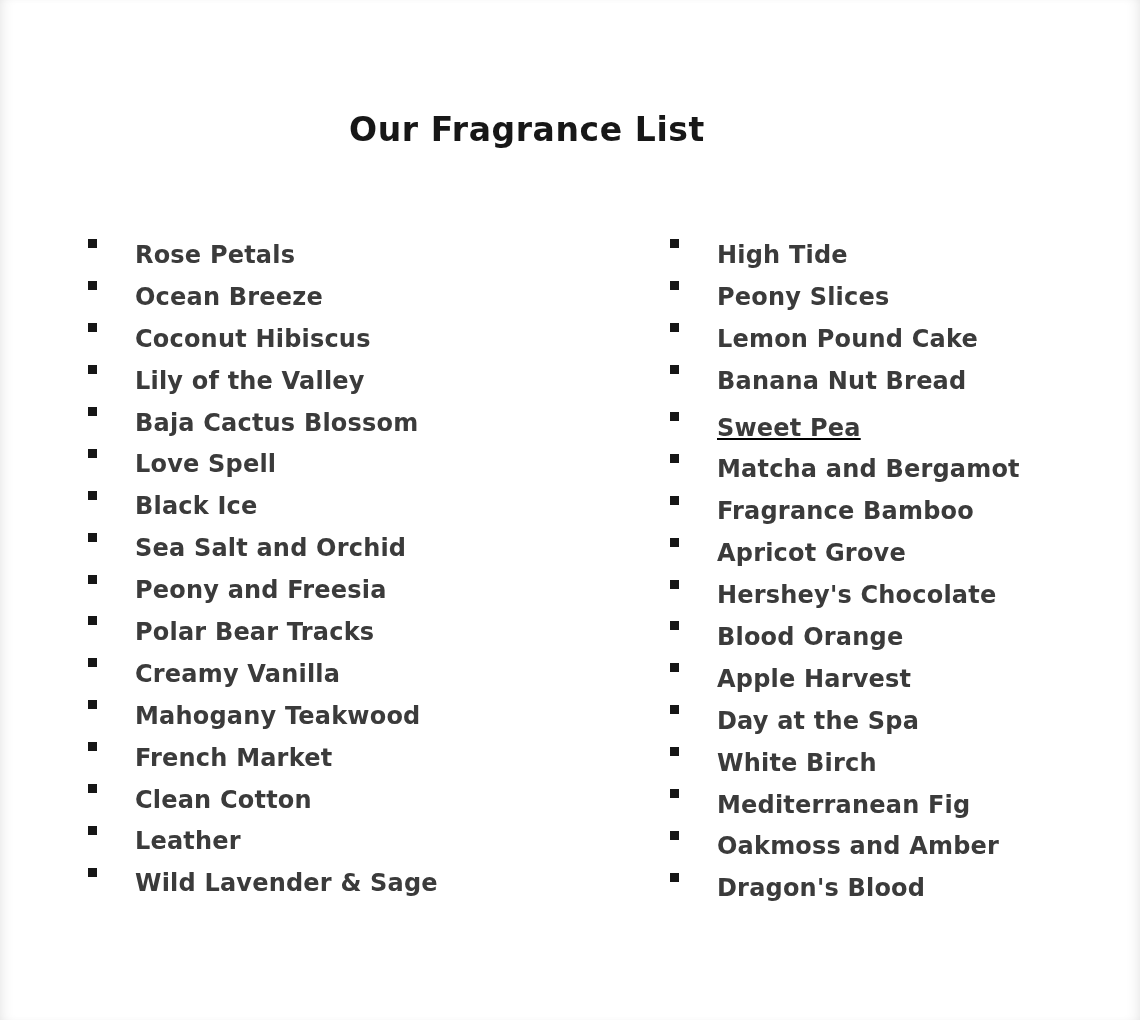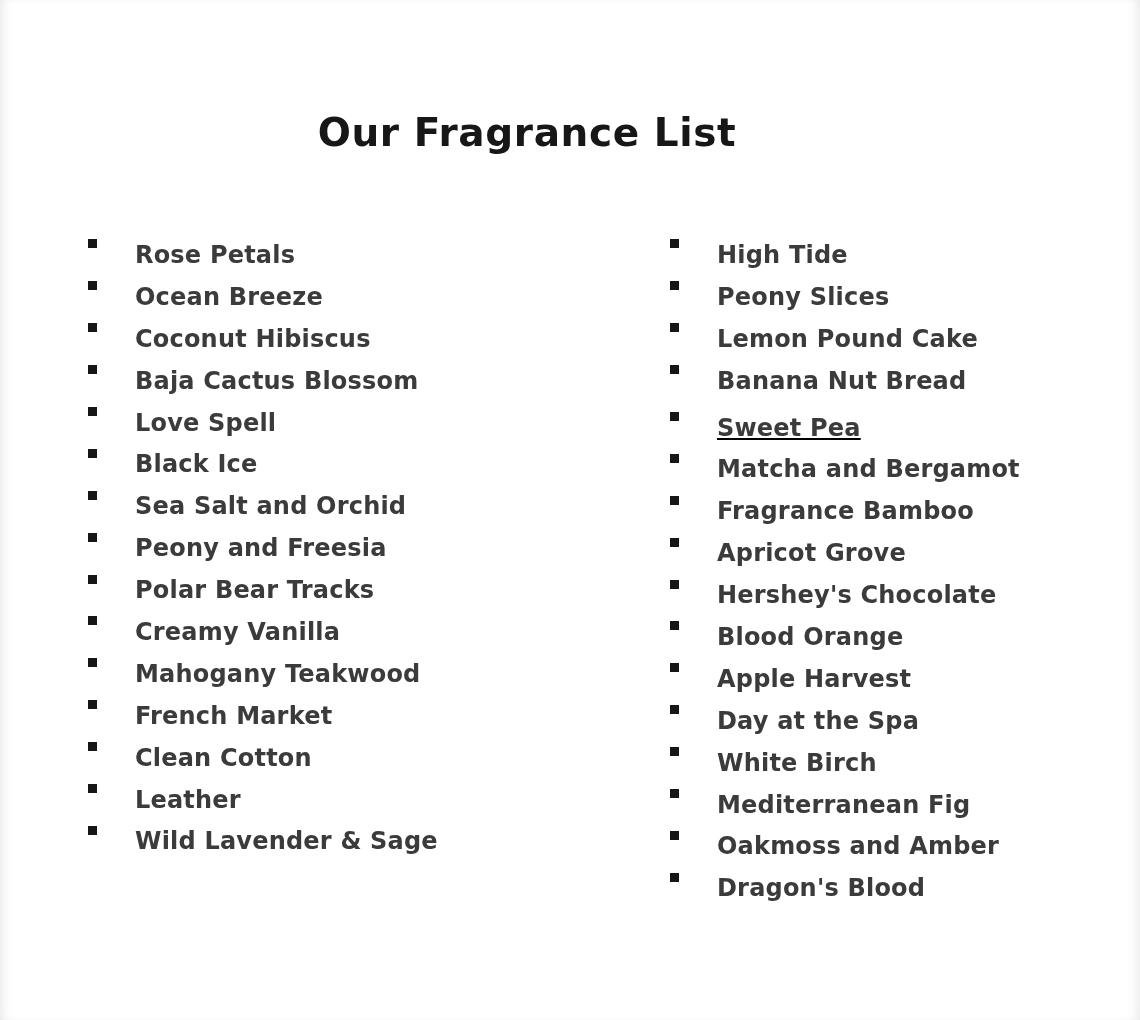--- a/index.html
+++ b/index.html
@@ -19,21 +19,21 @@
     box-shadow:
       inset 10px 0 16px -12px rgba(0,0,0,0.16),
       inset -10px 0 16px -12px rgba(0,0,0,0.16);
   }
   .title {
     position: absolute;
     top: 110px;
     left: 0;
     width: 1054px;          
     text-align: center;
-    font-size: 39px;
+    font-size: 33px;
     font-weight: bold;
     letter-spacing: 0.6px;
     color: #171717;
   }
   .lists {
     position: absolute;
     top: 222px;
     left: 88px;
     display: flex;
   }
@@ -80,20 +80,24 @@
       <li>
           <span class="bullet"></span>
           <span class="label">Ocean Breeze</span>
         </li>
       <li>
           <span class="bullet"></span>
           <span class="label">Coconut Hibiscus</span>
         </li>
       <li>
           <span class="bullet"></span>
+          <span class="label">Lily of the Valley</span>
+        </li>
+      <li>
+          <span class="bullet"></span>
           <span class="label">Baja Cactus Blossom</span>
         </li>
       <li>
           <span class="bullet"></span>
           <span class="label">Love Spell</span>
         </li>
       <li>
           <span class="bullet"></span>
           <span class="label">Black Ice</span>
         </li>

